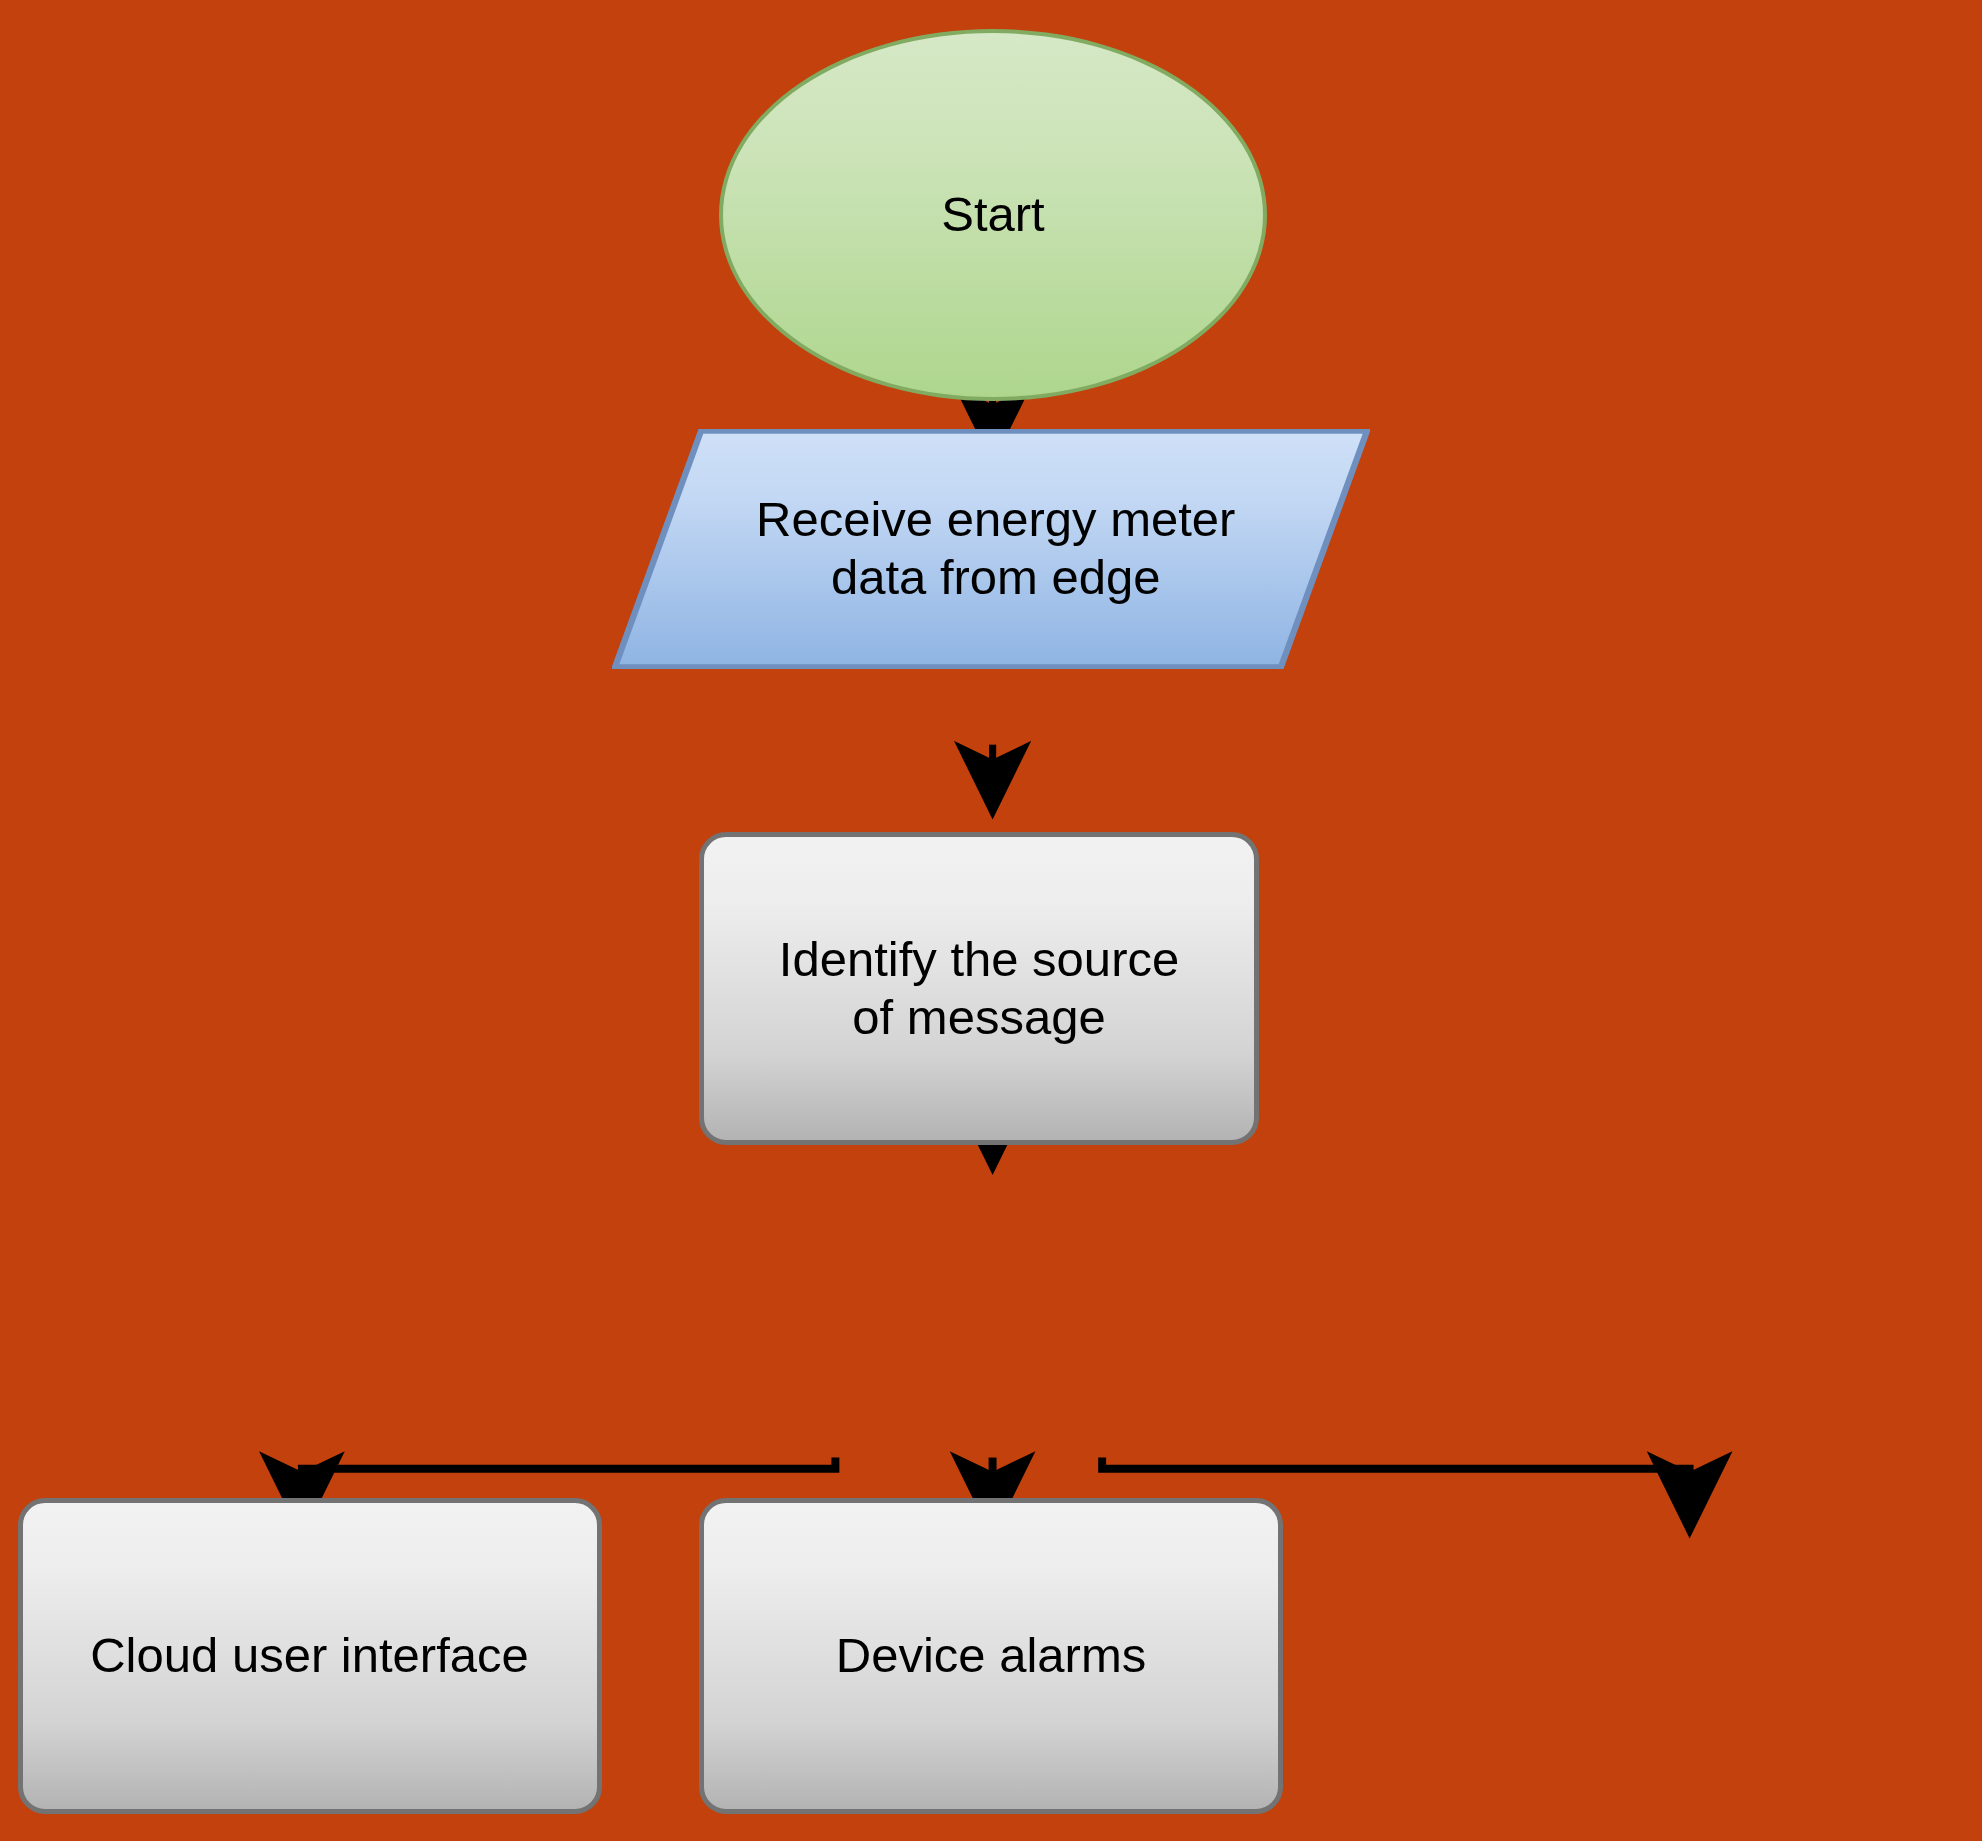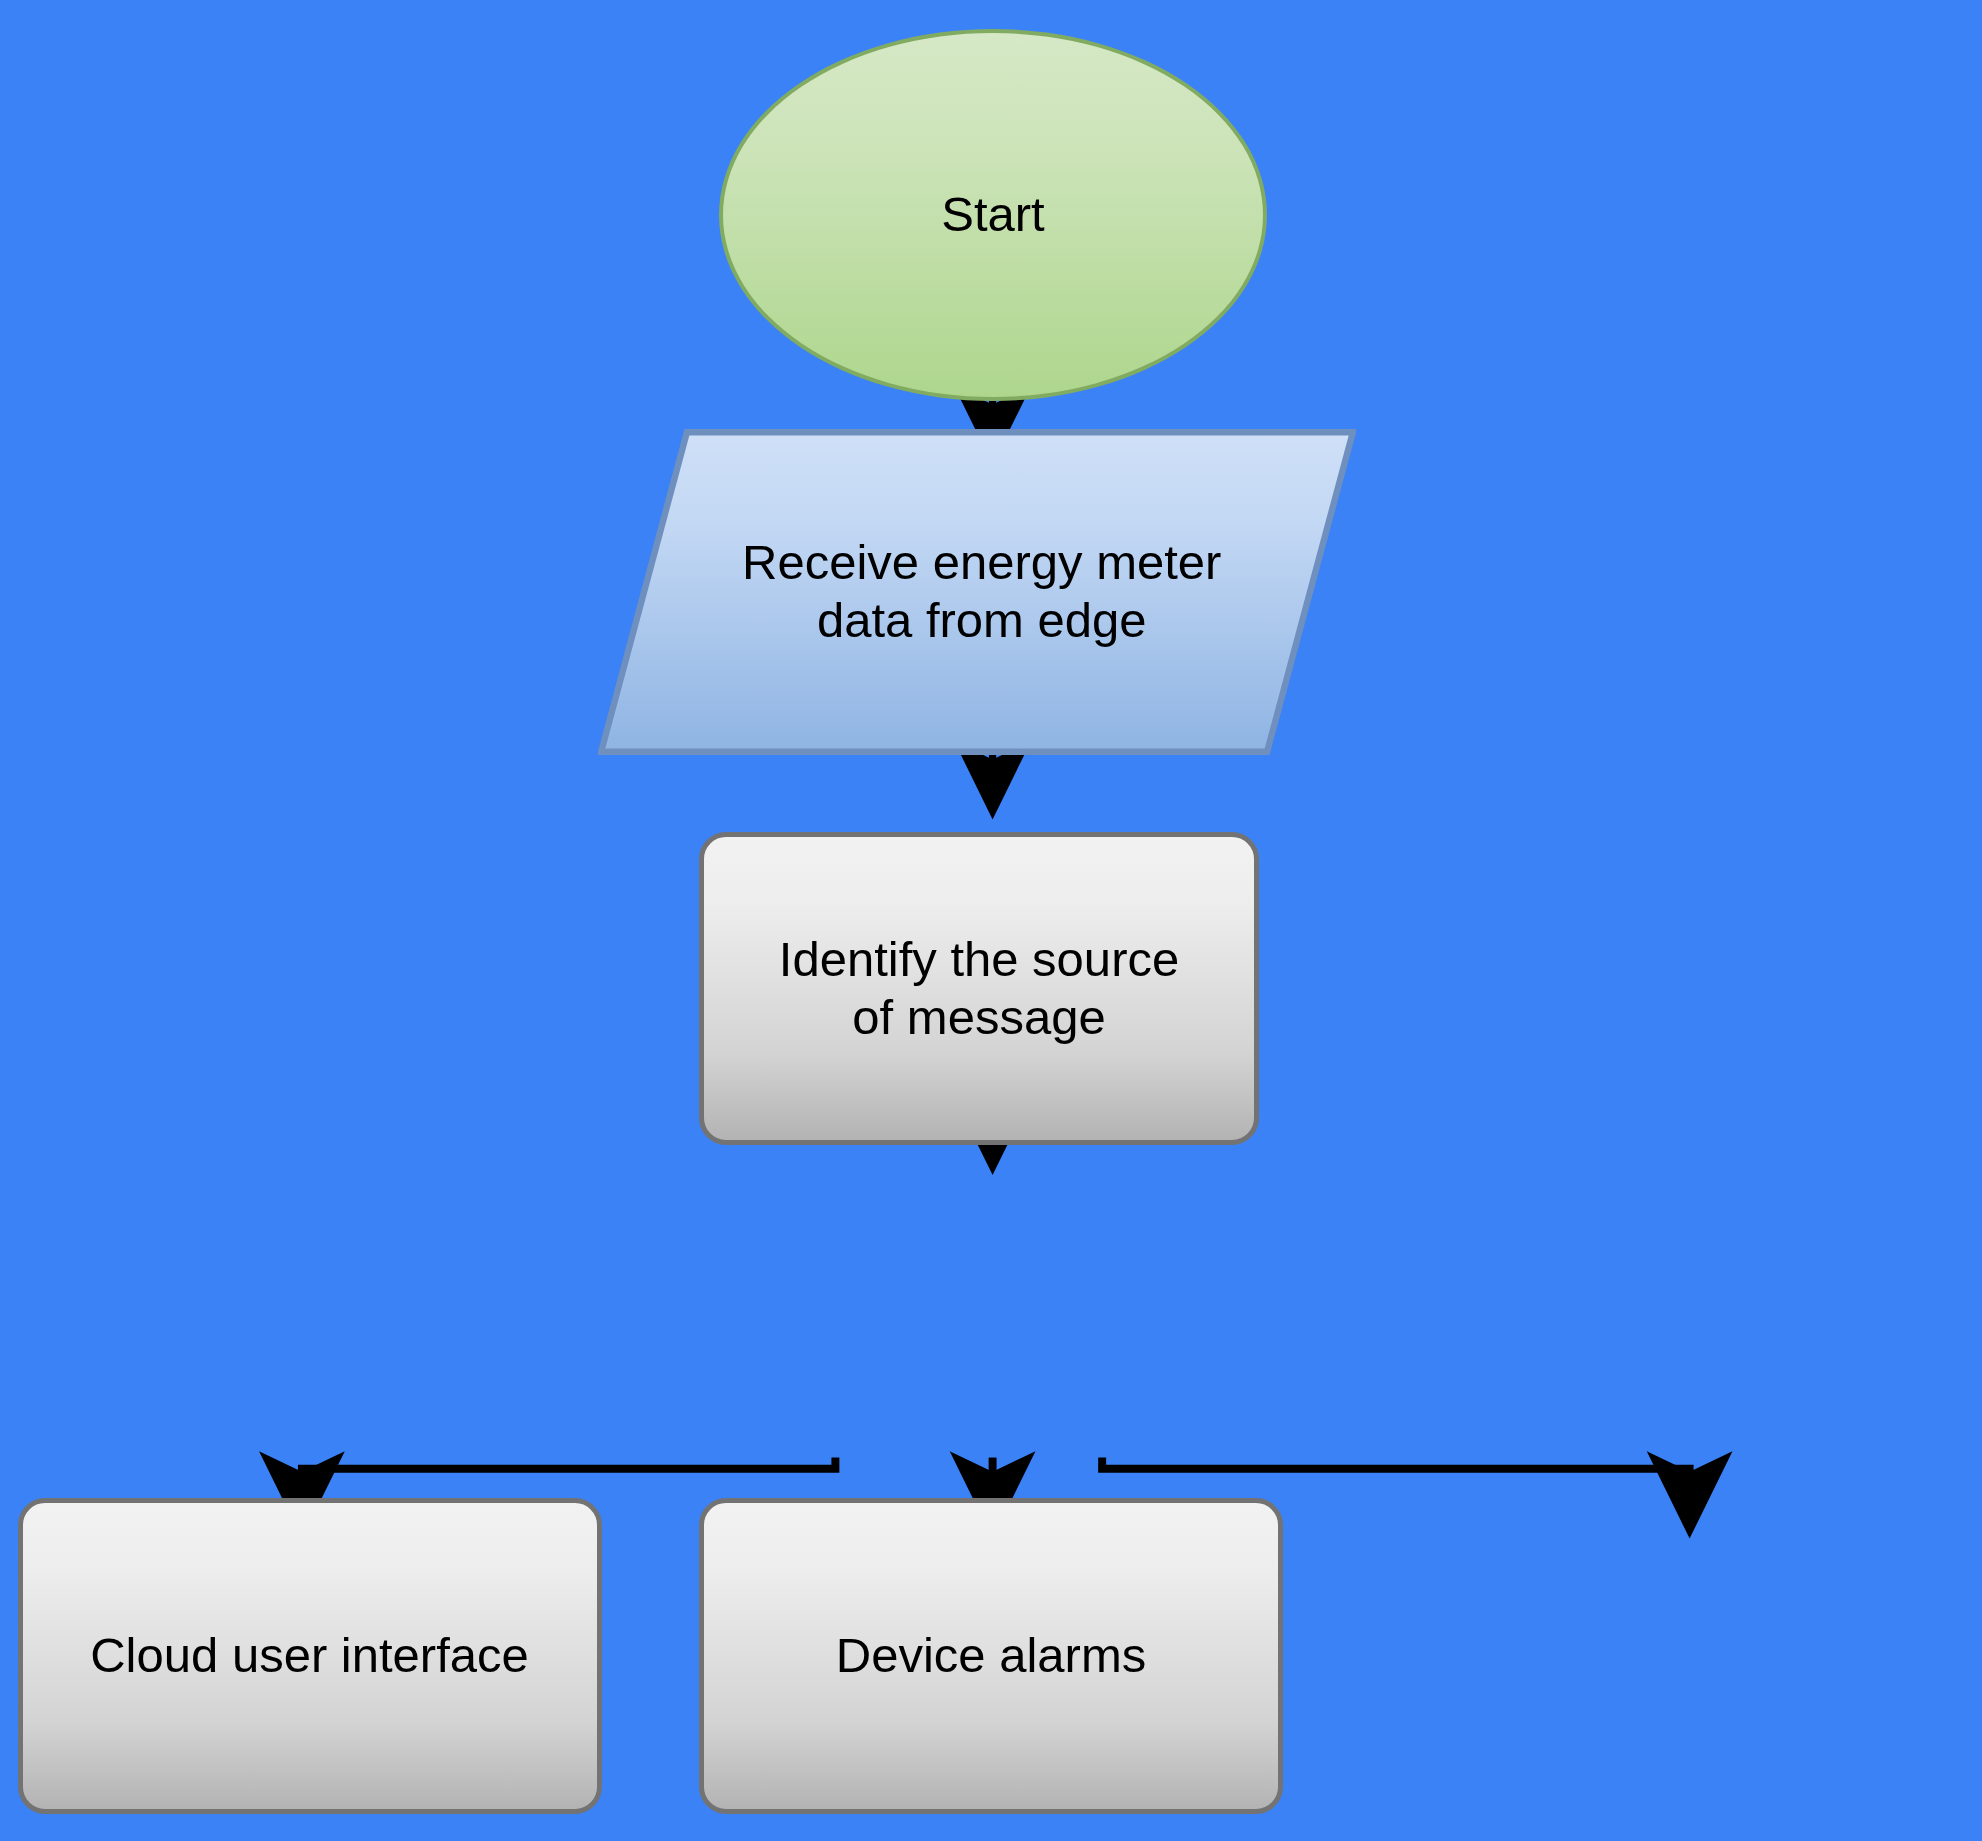--- a/index.html
+++ b/index.html
@@ -8,21 +8,21 @@
     padding: 0;
     background: #ffffff;
   }
   body {
     font-family: "Liberation Sans", sans-serif;
   }
   #canvas {
     position: relative;
     width: 1982px;
     height: 1841px;
-    background: #3b82f6;
+    background: #c2410c;
     overflow: hidden;
     text-decoration: underline;
   }
   #edges {
     position: absolute;
     left: 0;
     top: 0;
     width: 1982px;
     height: 1841px;
     pointer-events: none;
@@ -46,24 +46,24 @@
     width: 548px;
     height: 372px;
     border-radius: 50%;
     border: 4.8px solid #82ab62;
     background: linear-gradient(to bottom, #d6e8c6 0%, #cbe3b7 35%, #aed68d 100%);
     font-size: 49px;
   }
 
   
   .node-data-wrap {
-    left: 598px;
+    left: 612px;
     top: 429px;
     width: 758px;
-    height: 326px;
+    height: 240px;
   }
   .para-shape {
     position: absolute;
     left: 0;
     top: 0;
     width: 100%;
     height: 100%;
   }
   .node-data-wrap .label {
     position: relative;

